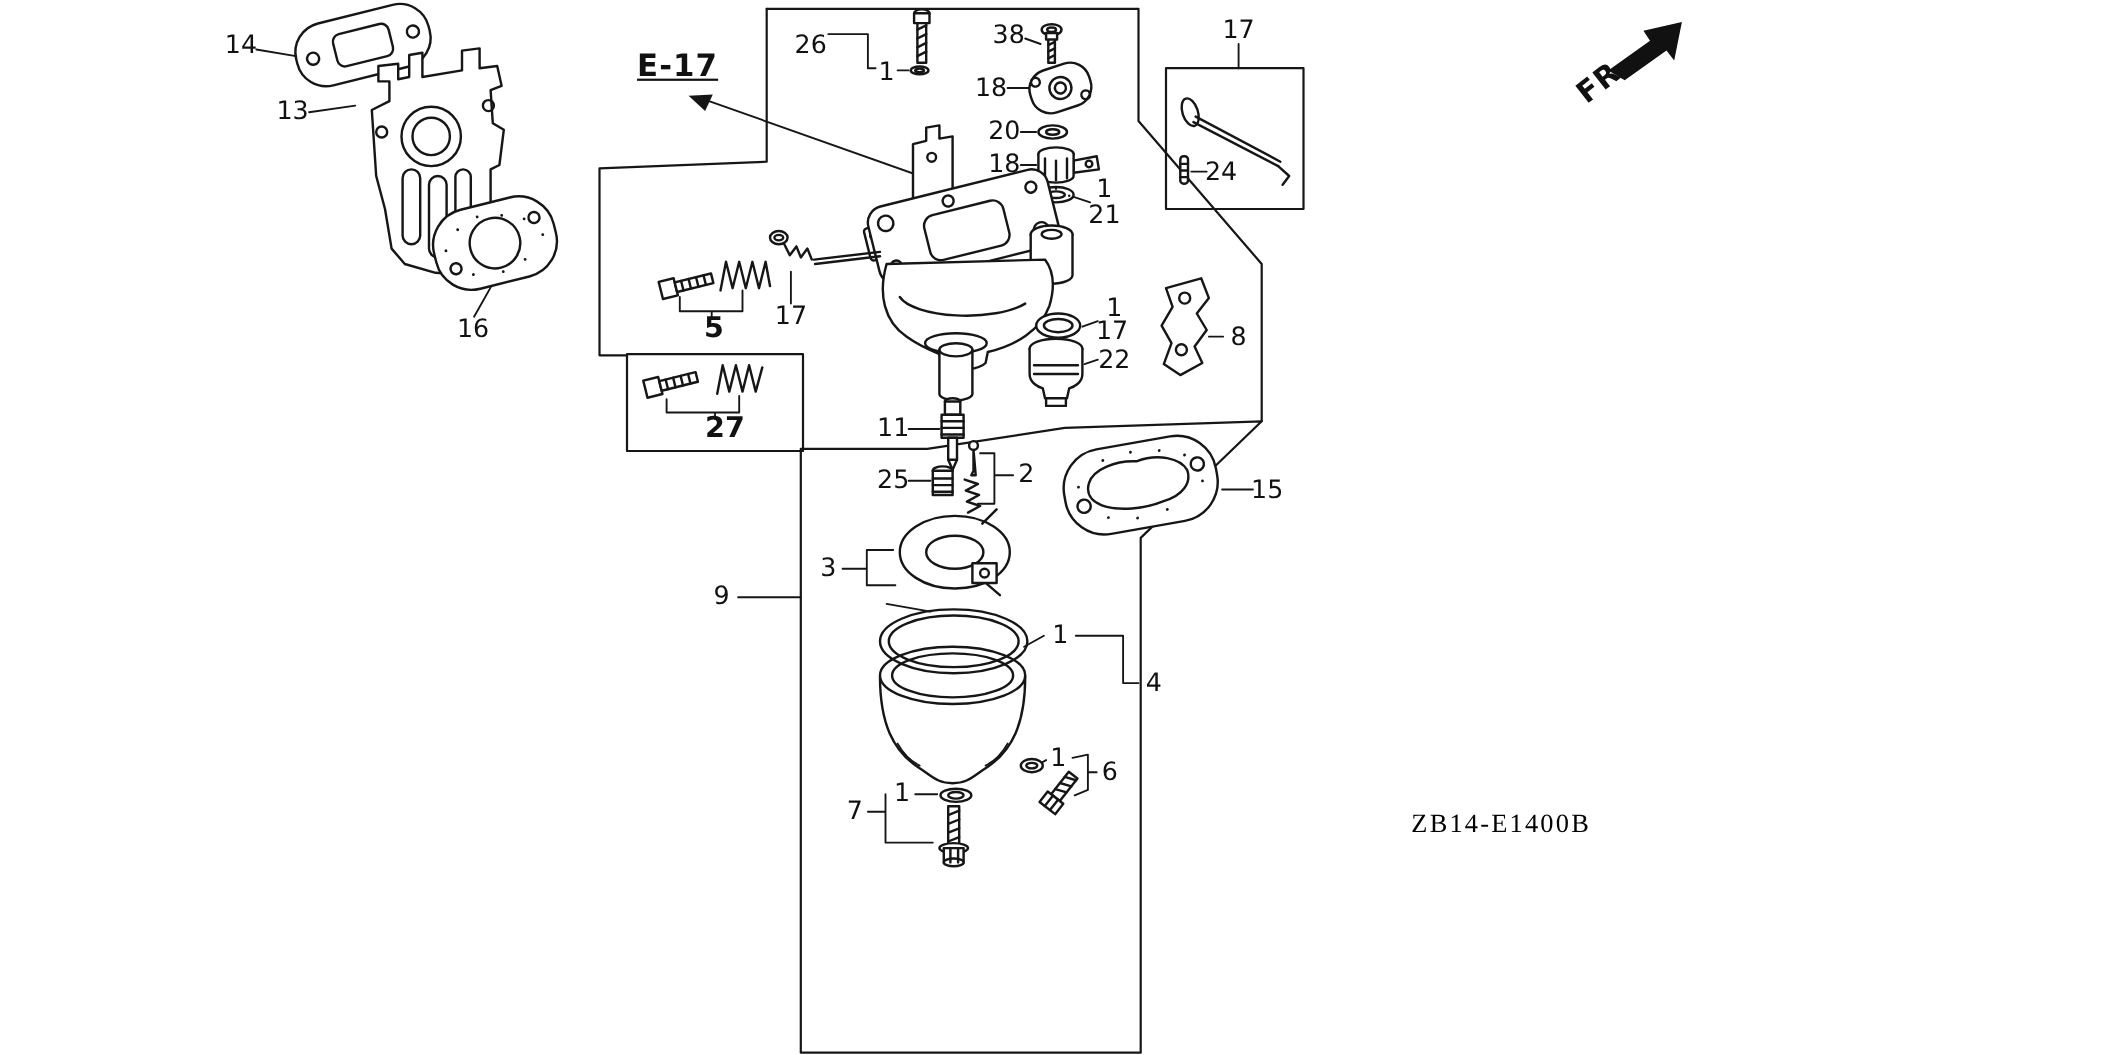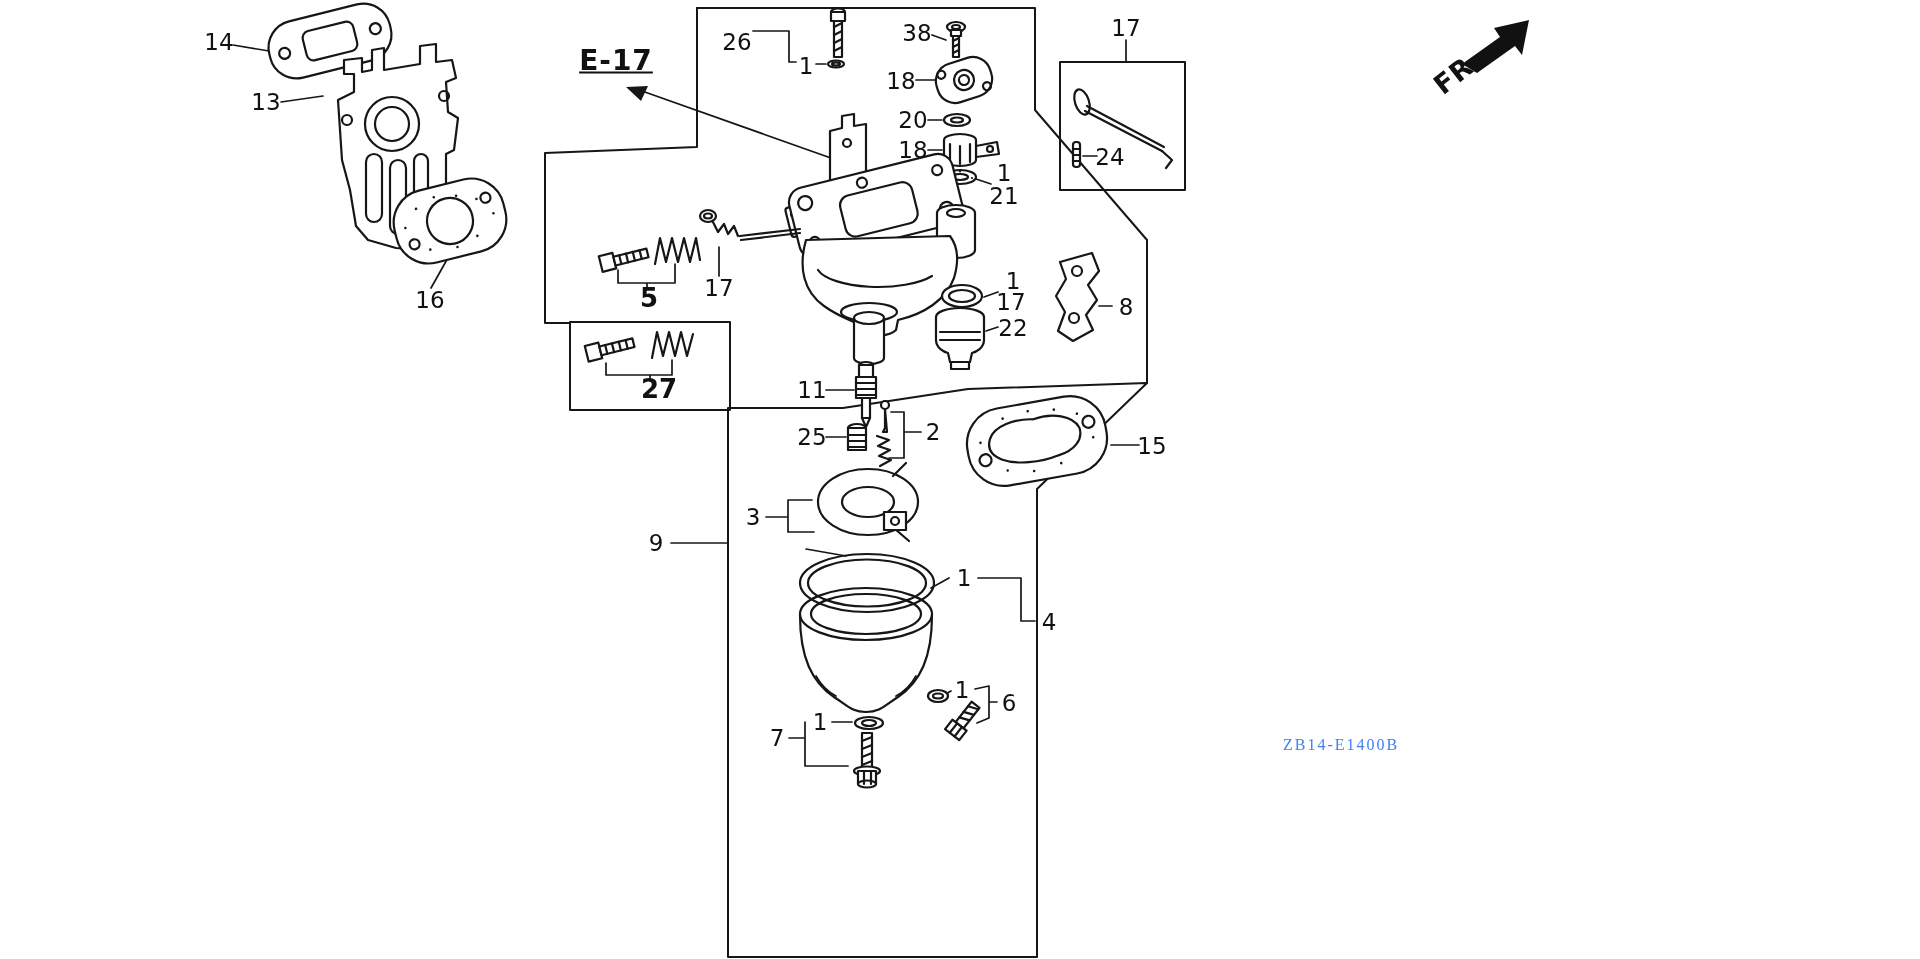--- a/index.html
+++ b/index.html
@@ -6,22 +6,22 @@
   .stage{position:relative;width:1556px;height:959px;background:#ffffff;overflow:hidden;
          font-family:"DejaVu Sans",sans-serif;color:#111;}
   .stage svg{position:absolute;left:0;top:0;}
   .callout{position:absolute;transform:translate(-50%,-50%);font-size:23px;line-height:1;
            white-space:nowrap;color:#111;}
   .callout.bold{font-weight:bold;font-size:26px;}
   .ref{position:absolute;transform:translate(-50%,-50%);font-weight:bold;font-size:28px;
        letter-spacing:1px;color:#111;text-decoration:underline;}
   .fr{position:absolute;font-weight:bold;font-size:27px;color:#111;
       transform:translate(-50%,-50%) rotate(-38deg);letter-spacing:1px;}
-  .code{position:absolute;font-family:"Liberation Serif",serif;font-size:16px;
-        letter-spacing:2px;color:#3b82f6;}
+  .code{position:absolute;font-family:"Liberation Serif",serif;font-size:24px;
+        letter-spacing:2px;color:#000000;}
 </style>
 </head>
 <body>
 
 <div class="stage">
 
 <svg width="1920" height="959" viewBox="0 0 1920 959">
   <g stroke="#161616" fill="none" stroke-width="2.2" stroke-linejoin="round" stroke-linecap="round">
 
     <g stroke-width="2">

